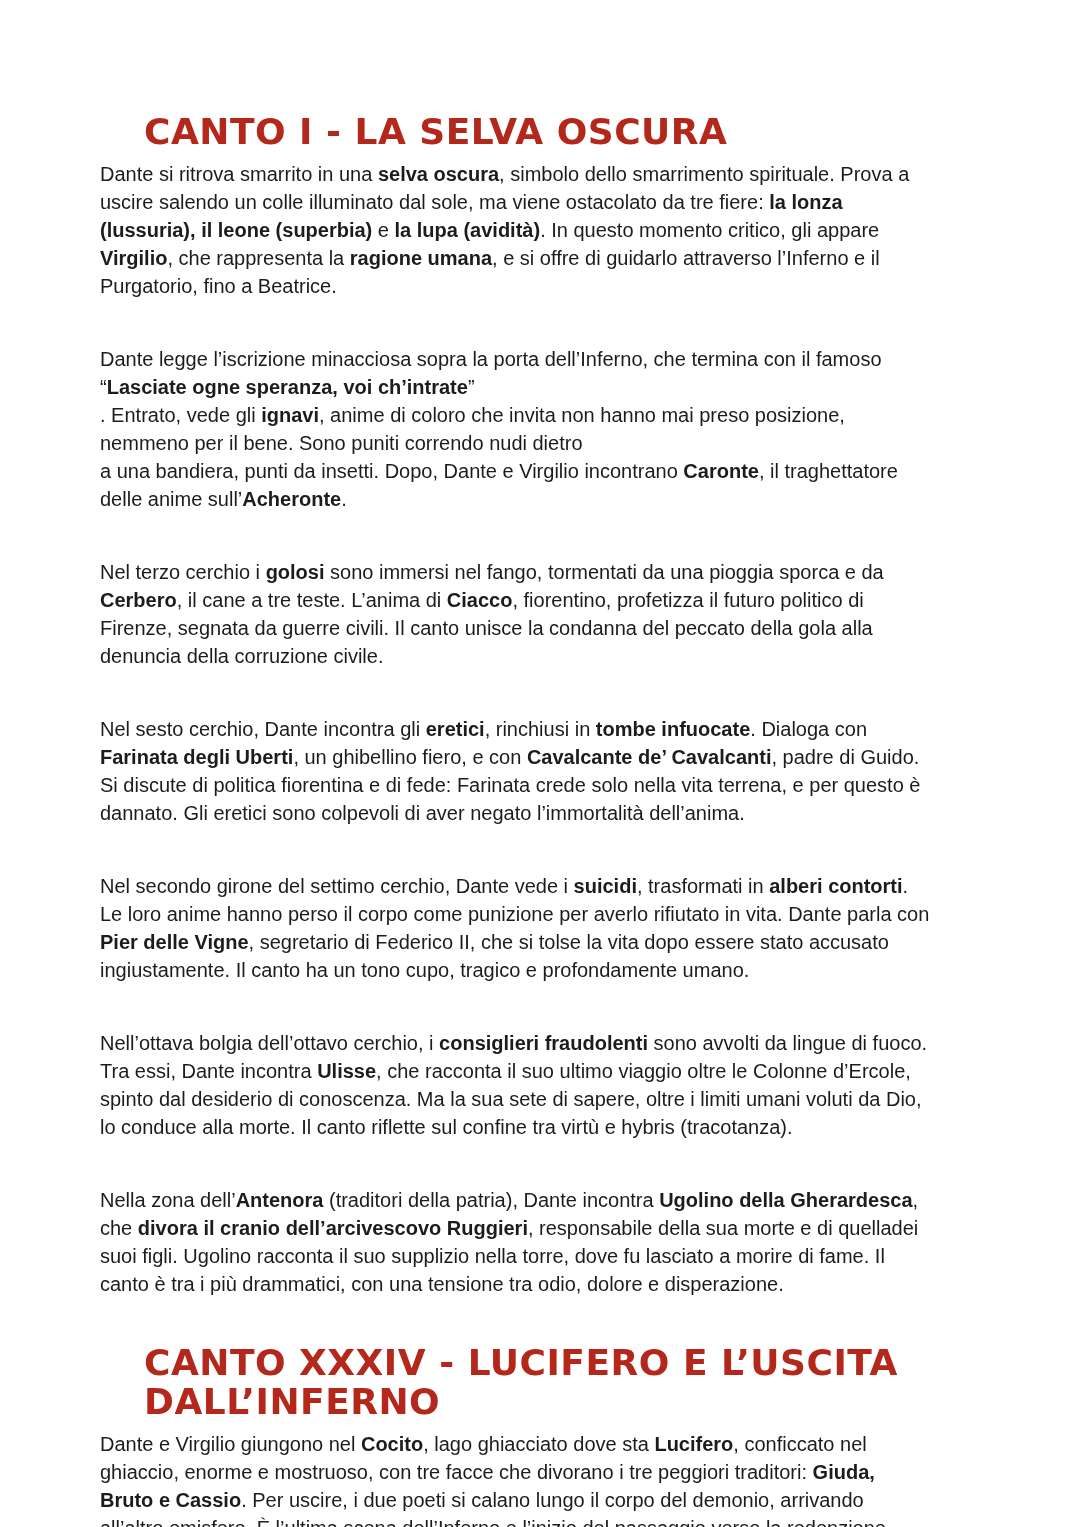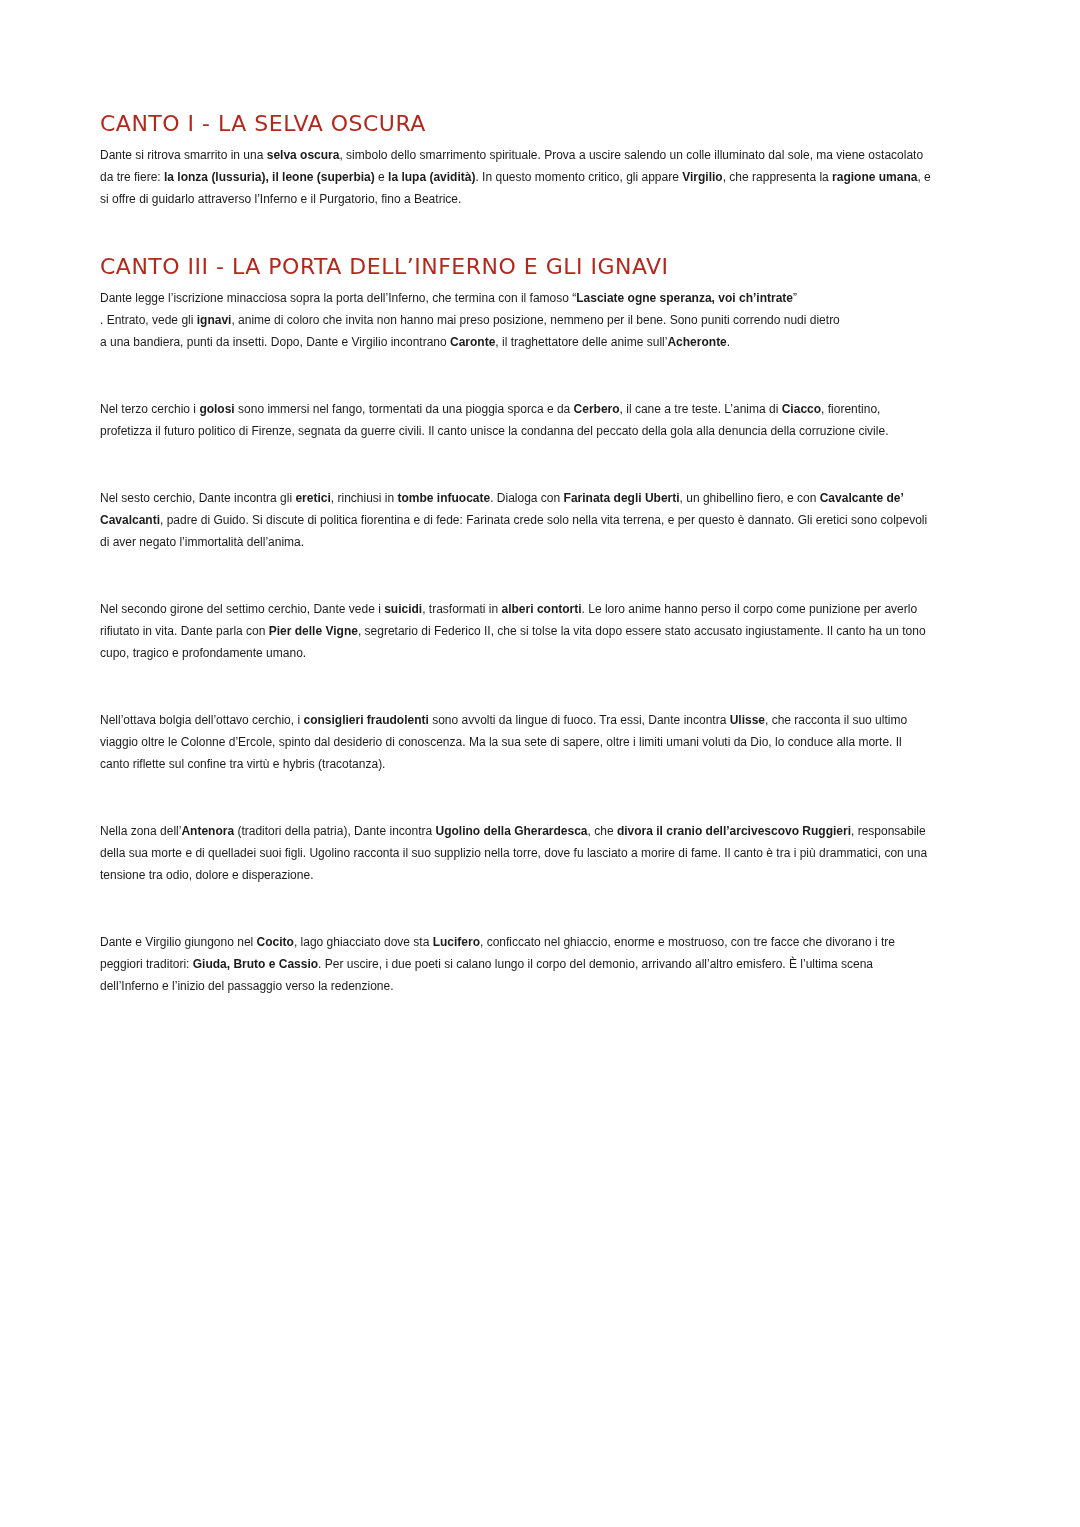--- a/index.html
+++ b/index.html
@@ -12,46 +12,46 @@
   .page {
     width: 1080px;
     min-height: 1527px;
     background: var(--bg, #ffffff);
     padding: 112px 148px 60px 100px;
   }
   .canto-section { margin-bottom: 45px; }
   .canto-section:last-child { margin-bottom: 0; }
   .canto-title {
     font-family: "DejaVu Sans", sans-serif;
-    font-weight: 400;
-    font-size: 22px;
+    font-weight: 700;
+    font-size: 36px;
     line-height: 1.1;
     letter-spacing: 0.5px;
     color: var(--heading, #b4281c);
     margin-bottom: 8px;
+    margin-left: 44px;
   }
   .canto-paragraph {
-    font-size: 12px;
-    line-height: 22px;
+    font-size: 20px;
+    line-height: 28px;
     color: var(--body, #1c1c1c);
   }
   .canto-paragraph b { font-weight: 700; }
 </style>
 </head>
 <body>
 
 <div class="page">
   <main>
   <section class="canto-section">
     <h2 class="canto-title">CANTO I - LA SELVA OSCURA</h2>
     <p class="canto-paragraph"><span>Dante si ritrova smarrito in una </span><b>selva oscura</b><span>, simbolo dello smarrimento spirituale. Prova a uscire salendo un colle illuminato dal sole, ma viene ostacolato da tre fiere: </span><b>la lonza (lussuria), il leone (superbia)</b><span> e </span><b>la lupa (avidità)</b><span>. In questo momento critico, gli appare </span><b>Virgilio</b><span>, che rappresenta la </span><b>ragione umana</b><span>, e si offre di guidarlo attraverso l’Inferno e il Purgatorio, fino a Beatrice.</span></p>
   </section>
 
   <section class="canto-section">
-    <h2 class="canto-title">CANTO III - LA PORTA DELL’INFERNO E GLI IGNAVI</h2>
     <p class="canto-paragraph"><span>Dante legge l’iscrizione minacciosa sopra la porta dell’Inferno, che termina con il famoso “</span><b>Lasciate ogne speranza, voi ch’intrate</b><span>”</span><br><span>. Entrato, vede gli </span><b>ignavi</b><span>, anime di coloro che invita non hanno mai preso posizione, nemmeno per il bene. Sono puniti correndo nudi dietro</span><br><span>a una bandiera, punti da insetti. Dopo, Dante e Virgilio incontrano </span><b>Caronte</b><span>, il traghettatore delle anime sull’</span><b>Acheronte</b><span>.</span></p>
   </section>
 
   <section class="canto-section">
     <p class="canto-paragraph"><span>Nel terzo cerchio i </span><b>golosi</b><span> sono immersi nel fango, tormentati da una pioggia sporca e da </span><b>Cerbero</b><span>, il cane a tre teste. L’anima di </span><b>Ciacco</b><span>, fiorentino, profetizza il futuro politico di Firenze, segnata da guerre civili. Il canto unisce la condanna del peccato della gola alla denuncia della corruzione civile.</span></p>
   </section>
 
   <section class="canto-section">
     <p class="canto-paragraph"><span>Nel sesto cerchio, Dante incontra gli </span><b>eretici</b><span>, rinchiusi in </span><b>tombe infuocate</b><span>. Dialoga con </span><b>Farinata degli Uberti</b><span>, un ghibellino fiero, e con </span><b>Cavalcante de’ Cavalcanti</b><span>, padre di Guido. Si discute di politica fiorentina e di fede: Farinata crede solo nella vita terrena, e per questo è dannato. Gli eretici sono colpevoli di aver negato l’immortalità dell’anima.</span></p>
   </section>
@@ -62,16 +62,17 @@
 
   <section class="canto-section">
     <p class="canto-paragraph"><span>Nell’ottava bolgia dell’ottavo cerchio, i </span><b>consiglieri fraudolenti</b><span> sono avvolti da lingue di fuoco. Tra essi, Dante incontra </span><b>Ulisse</b><span>, che racconta il suo ultimo viaggio oltre le Colonne d’Ercole, spinto dal desiderio di conoscenza. Ma la sua sete di sapere, oltre i limiti umani voluti da Dio, lo conduce alla morte. Il canto riflette sul confine tra virtù e hybris (tracotanza).</span></p>
   </section>
 
   <section class="canto-section">
     <p class="canto-paragraph"><span>Nella zona dell’</span><b>Antenora</b><span> (traditori della patria), Dante incontra </span><b>Ugolino della Gherardesca</b><span>, che </span><b>divora il cranio dell’arcivescovo Ruggieri</b><span>, responsabile della sua morte e di quelladei suoi figli. Ugolino racconta il suo supplizio nella torre, dove fu lasciato a morire di fame. Il canto è tra i più drammatici, con una tensione tra odio, dolore e disperazione.</span></p>
   </section>
 
   <section class="canto-section">
+    <h2 class="canto-title">CANTO XXXIV - LUCIFERO E L’USCITA DALL’INFERNO</h2>
     <p class="canto-paragraph"><span>Dante e Virgilio giungono nel </span><b>Cocito</b><span>, lago ghiacciato dove sta </span><b>Lucifero</b><span>, conficcato nel ghiaccio, enorme e mostruoso, con tre facce che divorano i tre peggiori traditori: </span><b>Giuda, Bruto e Cassio</b><span>. Per uscire, i due poeti si calano lungo il corpo del demonio, arrivando all’altro emisfero. È l’ultima scena dell’Inferno e l’inizio del passaggio verso la redenzione.</span></p>
   </section>
 </main>
 </div>
 
 </body></html>

